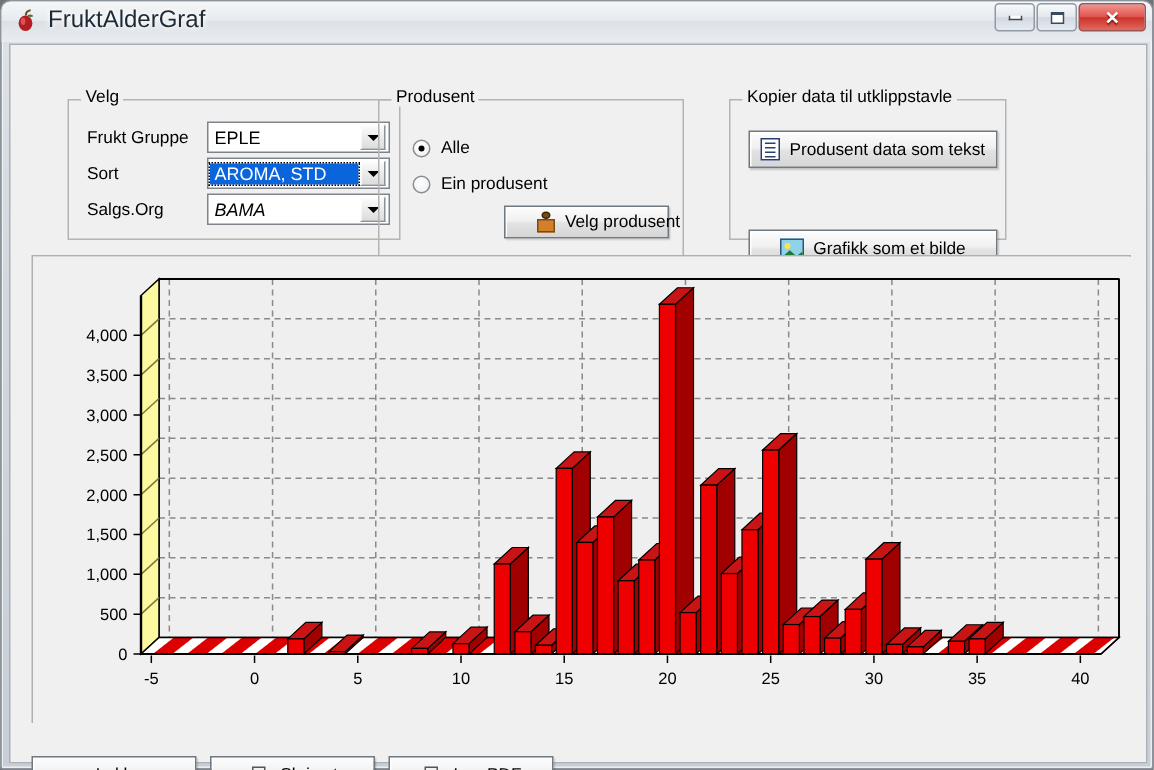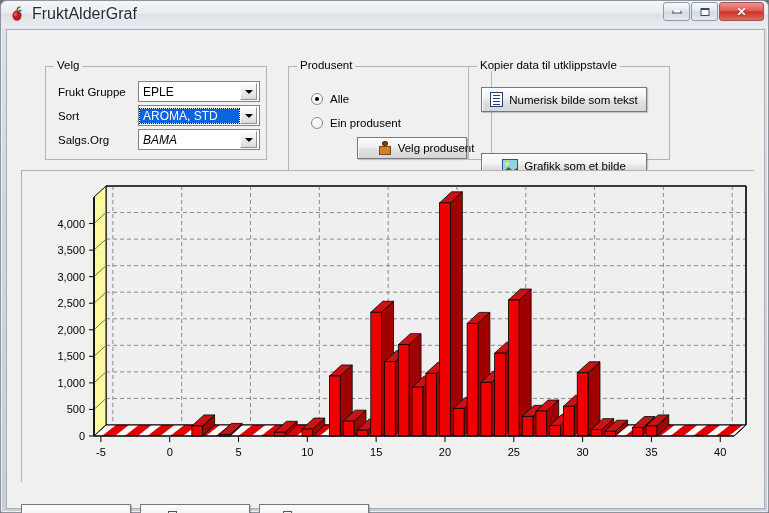--- a/index.html
+++ b/index.html
@@ -75,22 +75,22 @@
   }
   .group > .gtitle {
     position: absolute; top: -8px; left: 8px;
     background: #f0f0f0;
     padding: 0 3px;
     font-size: 11.5px; color: #000;
     white-space: nowrap;
   }
 
   #g-velg   { left: 14px;  top: 36px; width: 222px; height: 94px; margin-left: 24px; }
-  #g-prod   { left: 245px; top: 36px; width: 204px; height: 106px; margin-left: 36px; }
-  #g-kopi   { left: 461px; top: 36px; width: 202px; height: 94px; }
+  #g-prod   { left: 245px; top: 36px; width: 204px; height: 106px; }
+  #g-kopi   { left: 479px; top: 36px; width: 185px; height: 94px; }
 
   .form-row { position: absolute; display: flex; align-items: center; }
   .lbl { font-size: 11.5px; color: #000; white-space: nowrap; }
 
   .combo {
     position: relative;
     height: 21px;
     border: 1px solid #7e8489;
     background: #fff;
     display: flex; align-items: center;
@@ -265,35 +265,35 @@
 
       <div class="radio-row" style="left:22px; top:26px;">
         <span class="radio checked"></span>
         <span class="rl">Alle</span>
       </div>
       <div class="radio-row" style="left:22px; top:50px;justify-content:center;">
         <span class="radio"></span>
         <span class="rl">Ein produsent</span>
       </div>
 
-      <div class="btn" style="left:68px; top:70px; width:110px; height:22px;padding-left:28px;">
+      <div class="btn" style="left:83px; top:70px; width:110px; height:22px;padding-left:28px;">
         <span class="ic ic-per">
             <span class="h"></span>
             <span class="b"></span>
           </span>
         <span>Velg produsent</span>
       </div>
     </div>
 
     <div class="group" id="g-kopi">
       <span class="gtitle">Kopier data til utklippstavle</span>
 
       <div class="btn" style="left:12px; top:20px; width:166px; height:25px;">
         <span class="ic ic-doc"></span>
-        <span>Numerisk bilde som tekst</span>
+        <span>Produsent data som tekst</span>
       </div>
 
       <div class="btn" style="left:12px; top:54px; width:166px; height:25px;margin-top:32px;">
         <span class="ic ic-pic">
             <span class="sun"></span>
             <span class="hill"></span>
           </span>
         <span>Grafikk som et bilde</span>
       </div>
     </div>

